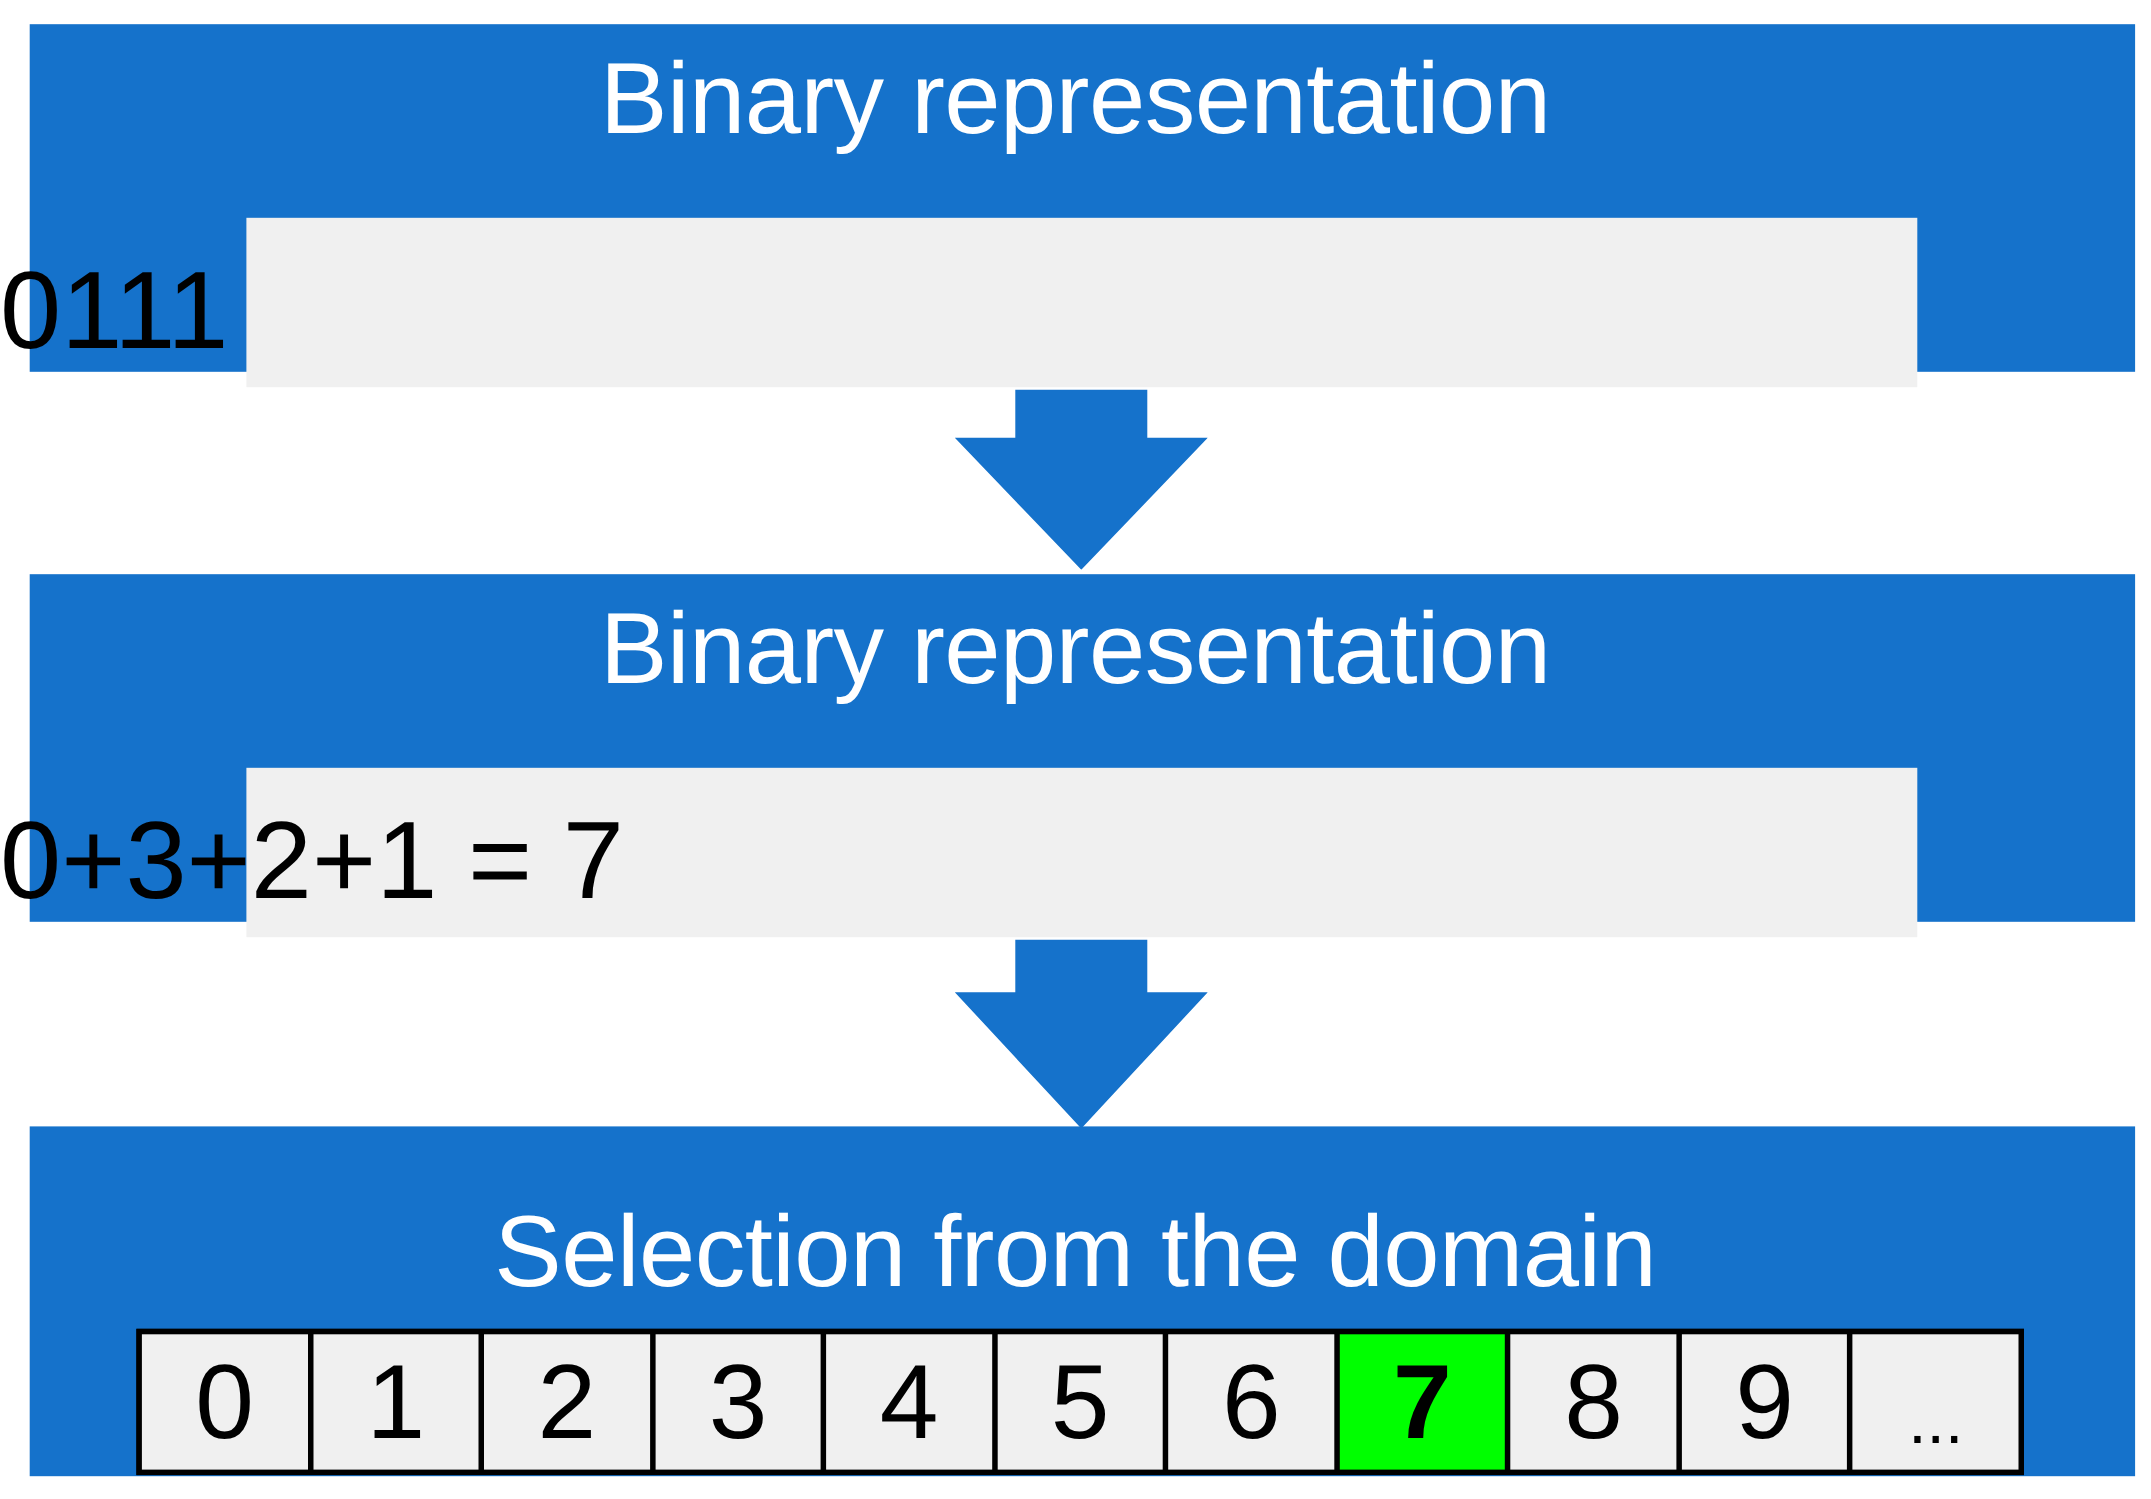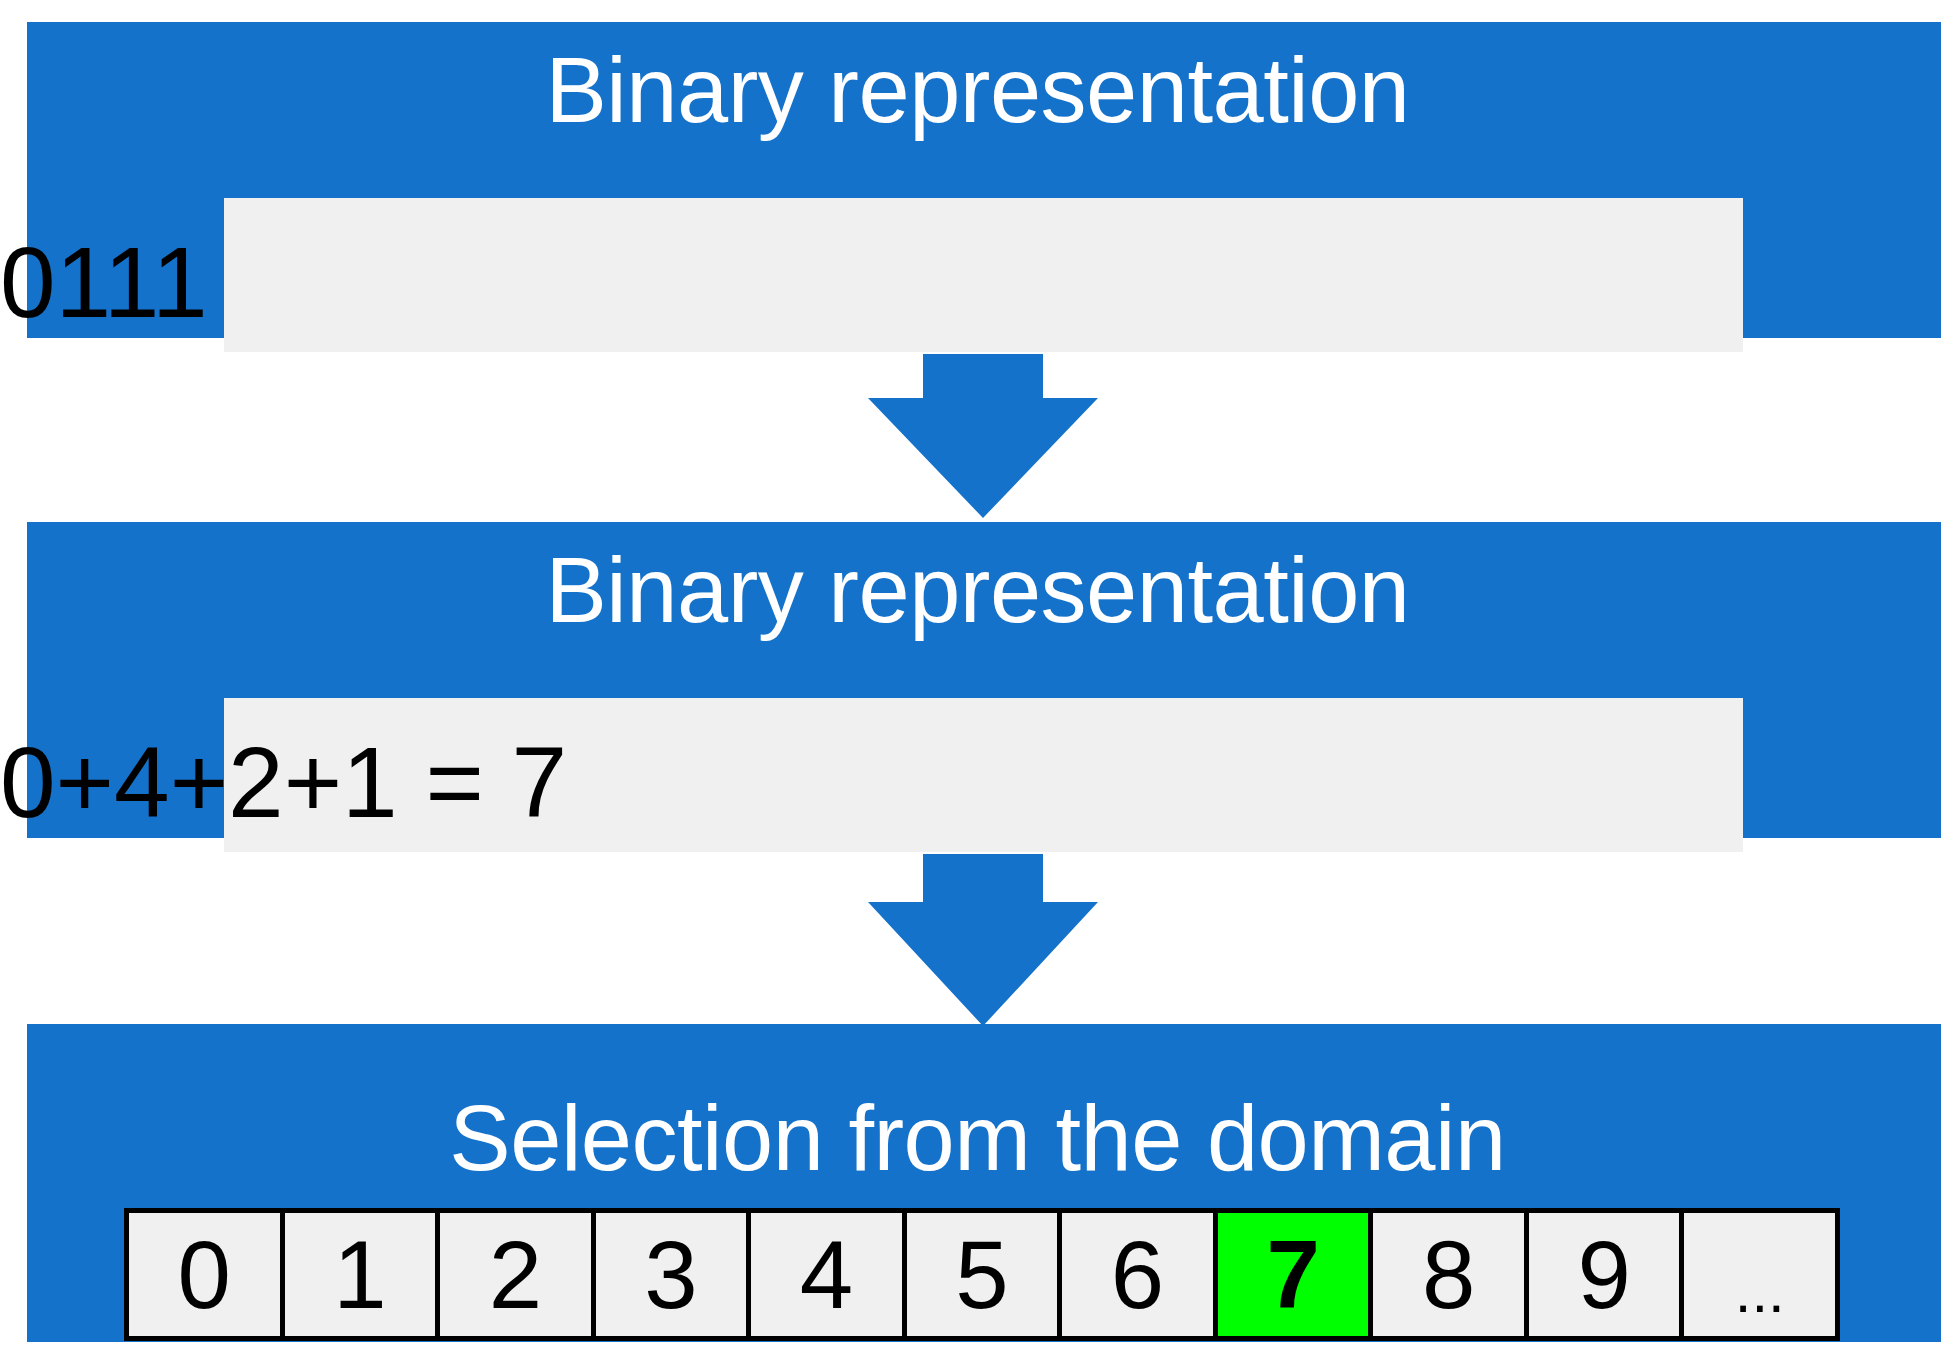--- a/index.html
+++ b/index.html
@@ -105,21 +105,21 @@
     <svg width="230" height="164" viewBox="0 0 230 164" xmlns="http://www.w3.org/2000/svg">
       <polygon points="55,0 175,0 175,44 230,44 115,164 0,44 55,44" fill="#1572cb"></polygon>
     </svg>
   </div>
 
   <div class="blue-panel" style="left:27px; top:522px; width:1914px; height:316px;">
   </div>
   <div class="panel-title" style="top:544px;">Binary representation</div>
   <div class="value-box" style="left:224px; top:698px; width:1519px; height:154px;">
   </div>
-  <div class="value-text" style="top:732px;">0+4+2+1 = 7</div>
+  <div class="value-text" style="top:732px;">0+3+2+1 = 7</div>
 
   <div class="arrow" style="left:868px; top:854px; width:230px; height:172px;">
     <svg width="230" height="172" viewBox="0 0 230 172" xmlns="http://www.w3.org/2000/svg">
       <polygon points="55,0 175,0 175,48 230,48 115,172 0,48 55,48" fill="#1572cb"></polygon>
     </svg>
   </div>
 
   <div class="blue-panel" style="left:27px; top:1024px; width:1914px; height:318px;">
   </div>
   <div class="panel-title" style="top:1092px;">Selection from the domain</div>

